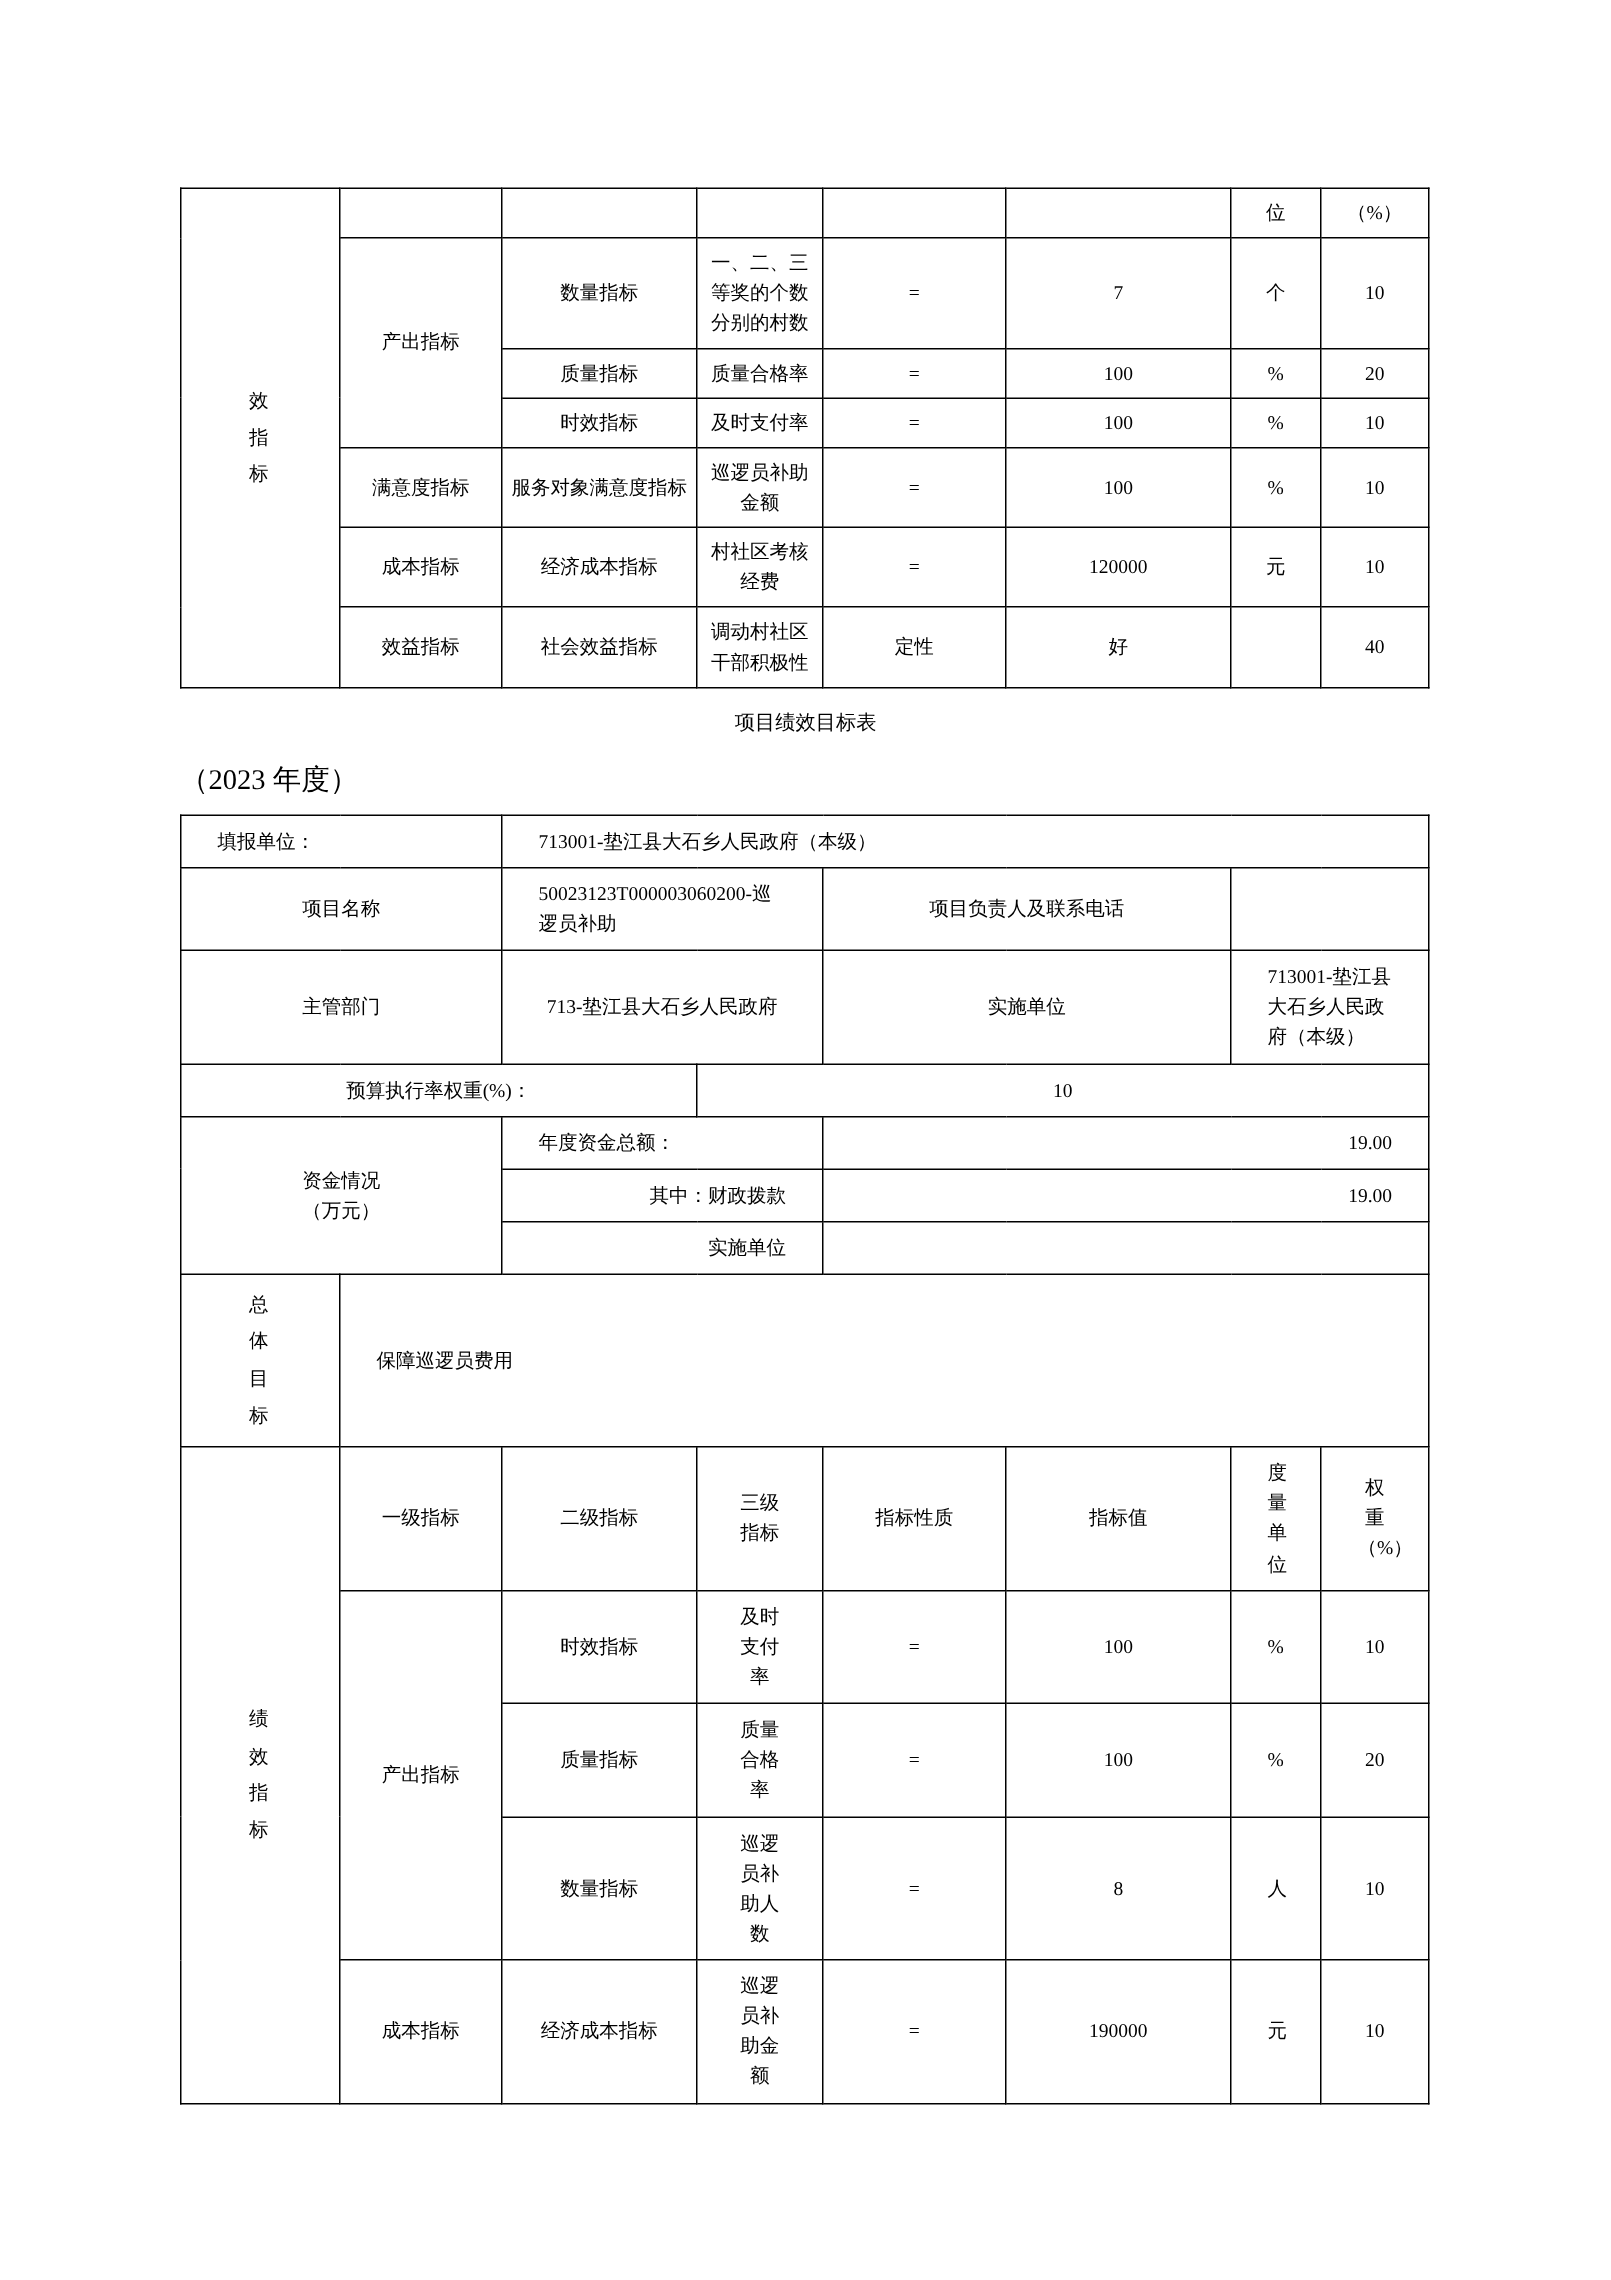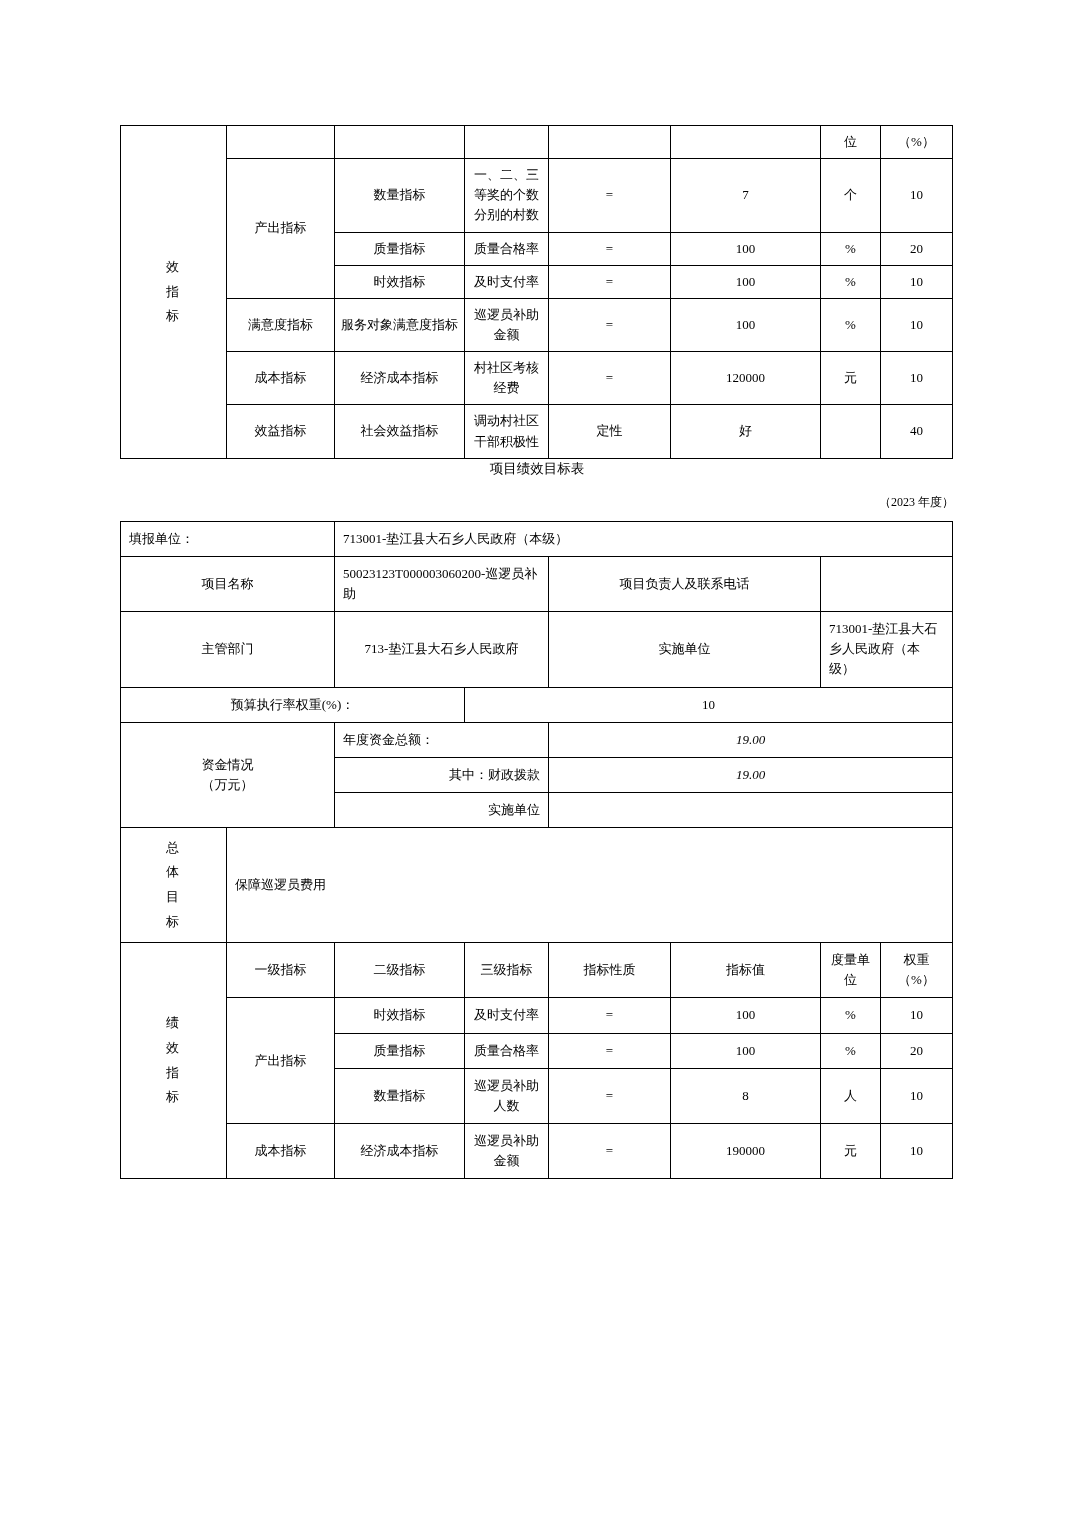--- a/index.html
+++ b/index.html
@@ -32,35 +32,35 @@
   }
   .vlabel{
     letter-spacing:2px;
     line-height:1.9;
   }
   .vchar{
     display:block;
   }
   .center{text-align:right;}
   .left{text-align:left;}
-  .right{text-align:center;font-style:italic;}
+  .right{text-align:right;}
   .title-line{
     text-align:center;
     font-size:13.5px;
-    margin:1px 0 0 0;
+    margin:14px 0 0 0;
     padding:0;
   }
   .subtitle-line{
-    text-align:right;
-    font-size:12px;
+    text-align:left;
+    font-size:19px;
     margin:16px 0 10px 0;
   }
   .tbl2 td{
     font-size:13px;
-    padding:7px 8px;
+    padding:7px 24px;
   }
   .pad-l{padding-left:10px;}
   .tbl1{margin-top:0;}
 </style>
 </head>
 <body>
 
 <div class="page">
 
   <table class="tbl1">

